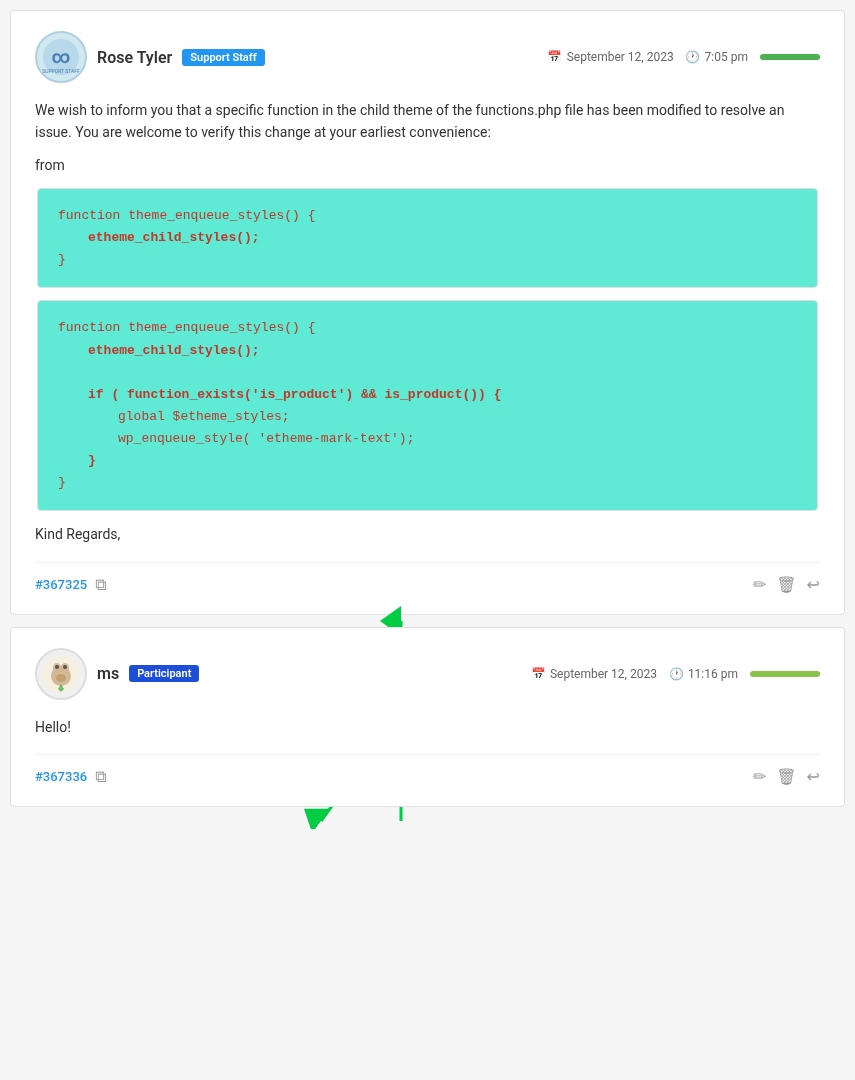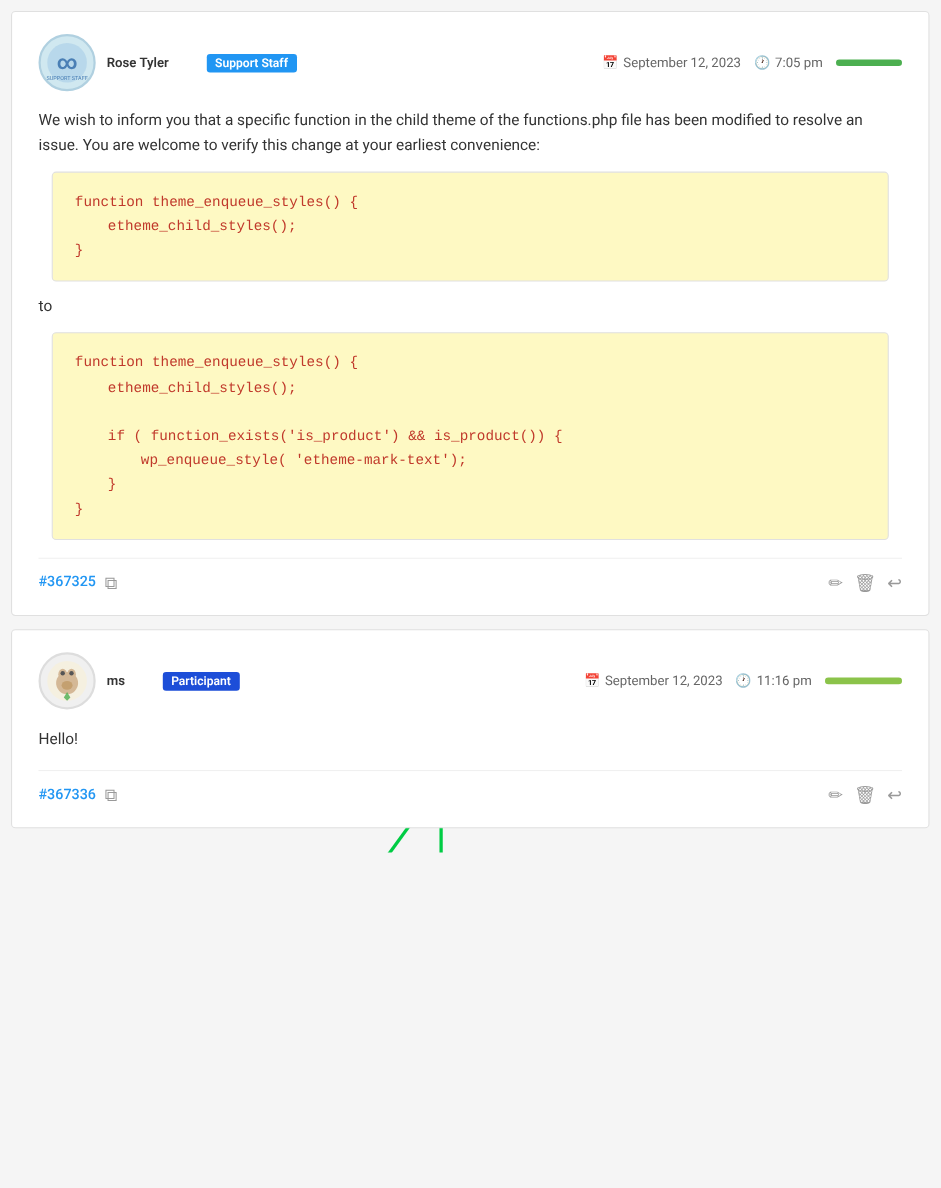--- a/index.html
+++ b/index.html
@@ -51,24 +51,24 @@
     }
     .avatar-ms {
       background: #f0f0f0;
       border: 2px solid #ddd;
     }
     .avatar svg {
       width: 40px;
       height: 40px;
     }
     .author-name {
-      font-size: 12px;
+      font-size: 16px;
       font-weight: 600;
       color: #333;
-      margin-right: 24px;
+      margin-right: 0;
     }
     .badge {
       display: inline-block;
       padding: 2px 8px;
       border-radius: 3px;
       font-size: 11px;
       font-weight: 600;
       color: #fff;
     }
     .badge-support {
@@ -107,33 +107,34 @@
       width: 70px;
     }
     .message-body {
       color: #333;
       line-height: 1.6;
     }
     .message-body p {
       margin-bottom: 10px;
     }
     .code-block {
-      background: #fef9c3;
+      background: #5eead4;
       border: 1px solid #e0e0e0;
       border-radius: 4px;
       padding: 16px 20px;
-      margin: 12px 12px;
+      margin: 12px 2px;
       font-family: 'Courier New', Courier, monospace;
       font-size: 13px;
       line-height: 1.7;
       color: #c0392b;
       overflow-x: auto;
     }
     .code-block .indent1 {
       padding-left: 30px;
+      font-weight: bold;
     }
     .code-block .indent2 {
       padding-left: 60px;
     }
     .code-line {
       display: block;
     }
     .message-footer {
       display: flex;
       align-items: flex-start;
@@ -192,39 +193,41 @@
         <div class="meta-time">
           <span>🕐</span>
           <span>7:05 pm</span>
         </div>
         <div class="status-dot"></div>
       </div>
     </div>
 
     <div class="message-body">
       <p>We wish to inform you that a specific function in the child theme of the functions.php file has been modified to resolve an issue. You are welcome to verify this change at your earliest convenience:</p>
+      <p>from</p>
 
       <div class="code-block">
         <span class="code-line">function theme_enqueue_styles() {</span>
         <span class="code-line indent1">etheme_child_styles();</span>
         <span class="code-line">}</span>
       </div>
 
-      <p>to</p>
 
       <div class="code-block">
         <span class="code-line">function theme_enqueue_styles() {</span>
         <span class="code-line indent1">etheme_child_styles();</span>
         <span class="code-line">&nbsp;</span>
         <span class="code-line indent1">if ( function_exists('is_product') &amp;&amp; is_product()) {</span>
+        <span class="code-line indent2">global $etheme_styles;</span>
         <span class="code-line indent2">wp_enqueue_style( 'etheme-mark-text');</span>
         <span class="code-line indent1">}</span>
         <span class="code-line">}</span>
       </div>
 
+      <p>Kind Regards,</p>
     </div>
 
     <svg style="position:absolute; left:280px; top:600px; width:200px; height:220px; pointer-events:none; overflow:visible;">
       <defs>
         <marker id="arrowhead-up" markerWidth="10" markerHeight="7" refX="5" refY="7" orient="auto">
           <polygon points="0 7, 5 0, 10 7" fill="#00cc44"></polygon>
         </marker>
         <marker id="arrowhead-down" markerWidth="10" markerHeight="7" refX="5" refY="0" orient="auto">
           <polygon points="0 0, 5 7, 10 0" fill="#00cc44"></polygon>
         </marker>

